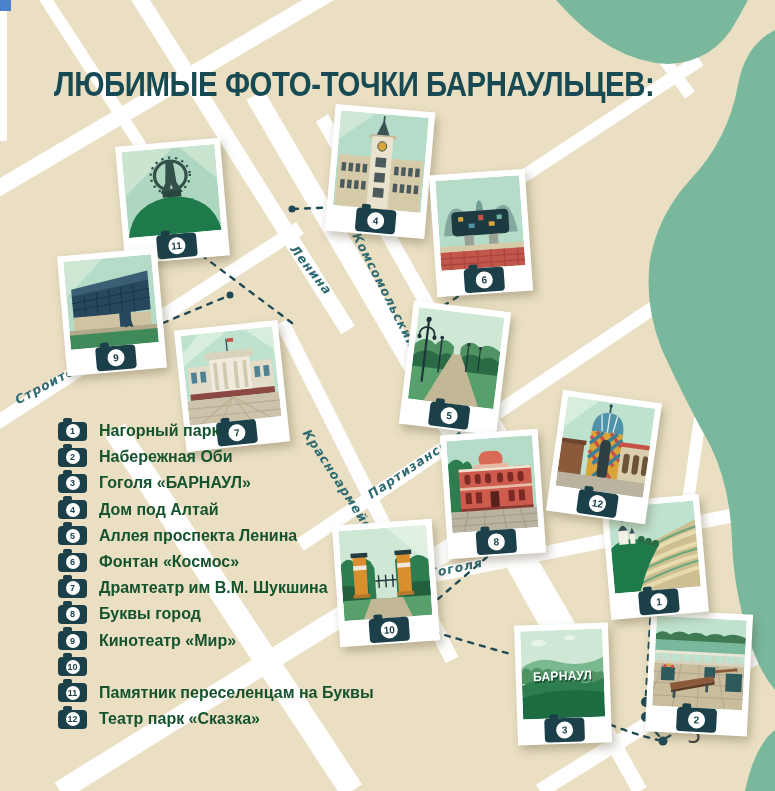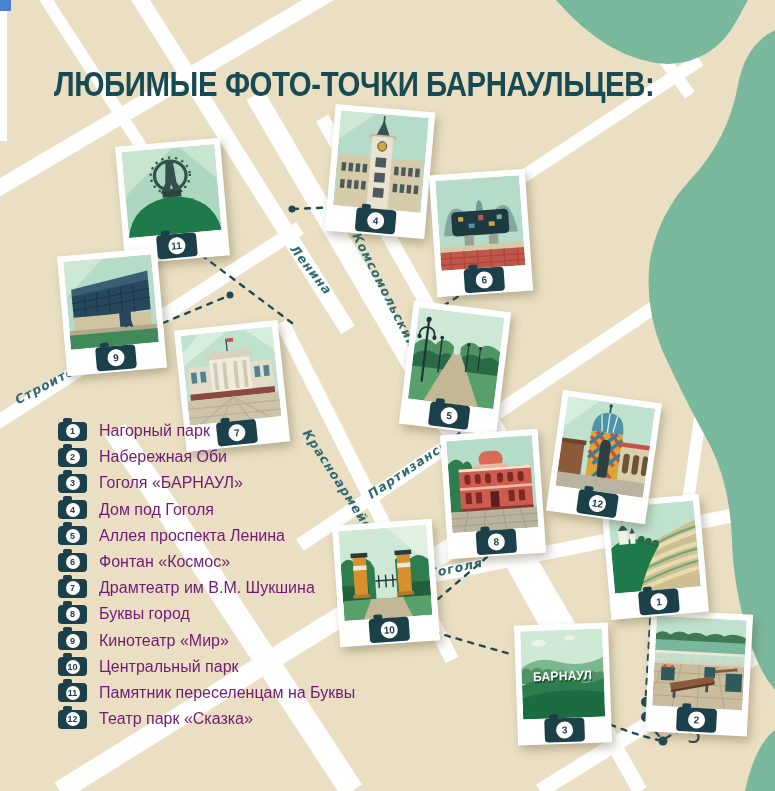--- a/index.html
+++ b/index.html
@@ -41,21 +41,21 @@
   .p12{left:554px;top:396px;transform:rotate(8deg);z-index:5;} .p12 .art{width:88px;height:90px;}
   .p10{left:336px;top:522px;transform:rotate(-4deg);} .p10 .art{width:88px;height:90px;}
   .p1 {left:606px;top:498px;transform:rotate(-5deg);z-index:4;} .p1 .art{width:86px;height:86px;}
   .p3 {left:516px;top:624px;transform:rotate(-2deg);} .p3 .art{width:82px;height:88px;}
   .p2 {left:648px;top:612px;transform:rotate(3deg);z-index:3;} .p2 .art{width:90px;height:90px;}
 
   .legend{position:absolute;left:58px;top:418px;z-index:6;}
   .lrow{display:flex;align-items:center;gap:12px;height:26.2px;}
   .lrow .cam{width:29px;height:19px;flex:0 0 29px;}
   .lrow .cam .lens{width:14px;height:14px;font-size:9px;}
-  .llabel{font-size:16px;color:#701a75;white-space:nowrap;}
+  .llabel{font-size:16px;color:#14532d;white-space:nowrap;font-weight:bold;}
   .page-num{position:absolute;left:687px;top:722px;font-family:"DejaVu Sans",sans-serif;
             font-size:23px;color:#3f4246;}
 </style>
 </head>
 <body>
 
 <div class="canvas">
 
   <svg class="bg-svg" width="775" height="791">
     <rect width="775" height="791" fill="#eadfc2"></rect>
@@ -460,21 +460,21 @@
     <div class="lrow">
       <span class="cam">
           <span class="lens">3</span>
         </span>
       <span class="llabel">Гоголя «БАРНАУЛ»</span>
     </div>
     <div class="lrow">
       <span class="cam">
           <span class="lens">4</span>
         </span>
-      <span class="llabel">Дом под Гоголя</span>
+      <span class="llabel">Дом под Алтай</span>
     </div>
     <div class="lrow">
       <span class="cam">
           <span class="lens">5</span>
         </span>
       <span class="llabel">Аллея проспекта Ленина</span>
     </div>
     <div class="lrow">
       <span class="cam">
           <span class="lens">6</span>
@@ -496,21 +496,20 @@
     <div class="lrow">
       <span class="cam">
           <span class="lens">9</span>
         </span>
       <span class="llabel">Кинотеатр «Мир»</span>
     </div>
     <div class="lrow">
       <span class="cam">
           <span class="lens">10</span>
         </span>
-      <span class="llabel">Центральный парк</span>
     </div>
     <div class="lrow">
       <span class="cam">
           <span class="lens">11</span>
         </span>
       <span class="llabel">Памятник переселенцам на Буквы</span>
     </div>
     <div class="lrow">
       <span class="cam">
           <span class="lens">12</span>

